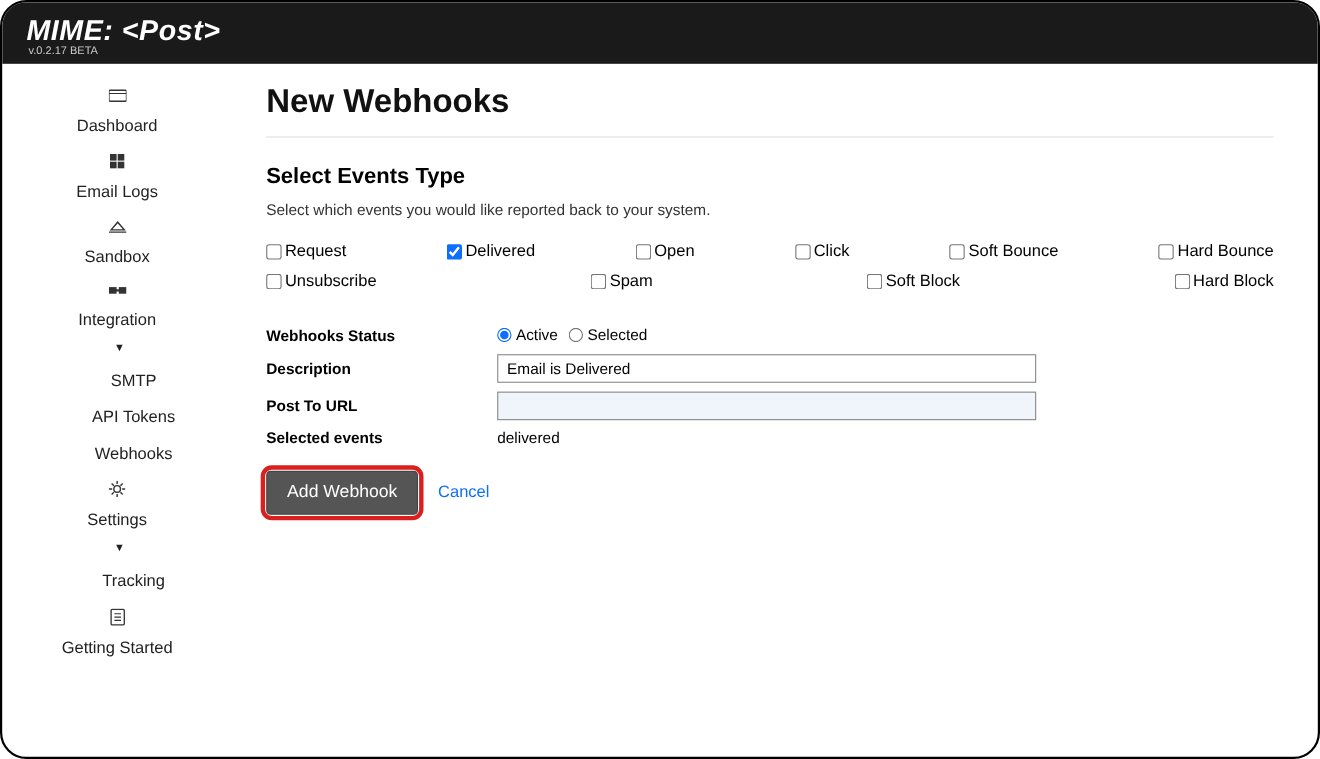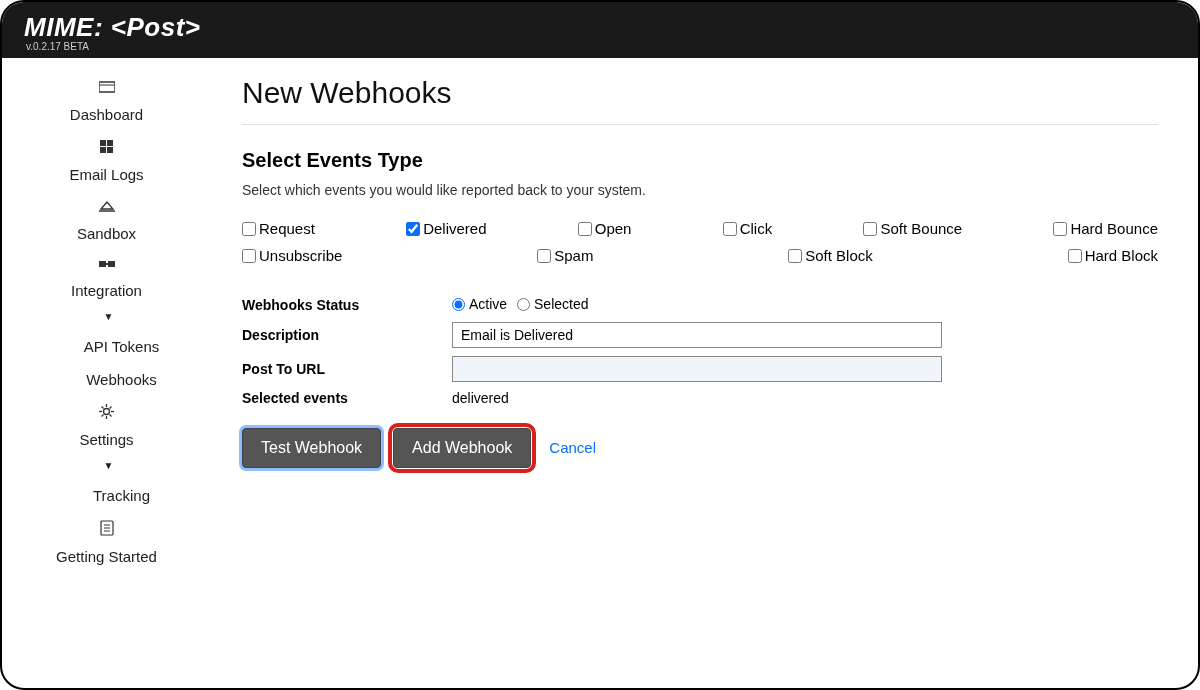--- a/index.html
+++ b/index.html
@@ -8,21 +8,21 @@
 .header { background: #1a1a1a; color: #fff; padding: 10px 22px 6px; }
 .brand { font-size: 26px; font-weight: 700; font-style: italic; letter-spacing: 0.5px; }
 .version { font-size: 10px; color: #ccc; margin-top: -2px; margin-left: 2px; }
 .body { display: flex; height: calc(100% - 58px); }
 .sidebar { width: 210px; padding: 14px 0; border-right: 1px solid transparent; }
 .nav-item { display: flex; align-items: center; padding: 8px 20px; font-size: 15px; color: #222; cursor: pointer; gap: 12px; flex-direction: column; }
 .nav-sub { padding-left: 50px; font-size: 15px; color: #222; }
 .nav-icon { width: 18px; display: inline-flex; justify-content: center; color: #333; }
 .caret { margin-left: 4px; font-size: 10px; }
 .main { flex: 1; padding: 18px 40px 20px 30px; overflow: auto; }
-.page-title { font-size: 30px; font-weight: 400; color: #111; padding-bottom: 14px; border-bottom: 1px solid #e0e0e0; margin-bottom: 24px; }
+.page-title { font-size: 30px; font-weight: 700; color: #111; padding-bottom: 14px; border-bottom: 1px solid #e0e0e0; margin-bottom: 24px; }
 .section-title { font-size: 20px; font-weight: 700; margin-bottom: 10px; }
 .section-desc { font-size: 14px; color: #333; margin-bottom: 22px; }
 .checkbox-row { display: flex; flex-wrap: wrap; gap: 2px 8px; font-size: 15px; margin-bottom: 10px; justify-content: space-between; }
 .checkbox-item { display: inline-flex; align-items: center; gap: 3px; }
 .checkbox-item input[type=checkbox] { width: 14px; height: 14px; accent-color: #0d6efd; }
 .form-grid { margin-top: 32px; }
 .form-row { display: flex; align-items: center; margin-bottom: 8px; }
 .form-label { width: 210px; font-size: 14px; font-weight: 700; }
 .form-value { flex: 1; font-size: 14px; }
 .radio-item { display: inline-flex; align-items: center; gap: 4px; margin-right: 6px; font-weight: 400; }
@@ -88,20 +88,23 @@
               <rect x="0" y="3" width="7" height="6" fill="#333"></rect>
               <rect x="9" y="3" width="7" height="6" fill="#333"></rect>
               <rect x="6" y="5" width="4" height="2" fill="#333"></rect>
             </svg>
       </span>
       <span>Integration</span>
       <span class="caret">▼</span>
     </div>
 
     <div class="nav-item nav-sub">
+      <span>SMTP</span>
+    </div>
+    <div class="nav-item nav-sub">
       <span>API Tokens</span>
     </div>
     <div class="nav-item nav-sub">
       <span>Webhooks</span>
     </div>
 
     <div class="nav-item">
       <span class="nav-icon">
         <svg width="15" height="15" viewBox="0 0 15 15">
               <circle cx="7.5" cy="7.5" r="3" fill="none" stroke="#333" stroke-width="1.3"></circle>
@@ -212,21 +215,20 @@
         <div class="form-label">Post To URL</div>
         <div class="form-value"><input type="text" class="text-input url" value="" style=""></div>
       </div>
       <div class="form-row">
         <div class="form-label">Selected events</div>
         <div class="form-value">delivered</div>
       </div>
     </div>
 
     <div class="btn-row">
-      <button class="btn focused">Test Webhook</button>
       <button class="btn highlighted">Add Webhook</button>
       <a class="cancel-link">Cancel</a>
     </div>
 
   </div>
 </div>
 
 </div>
 
 </body></html>

